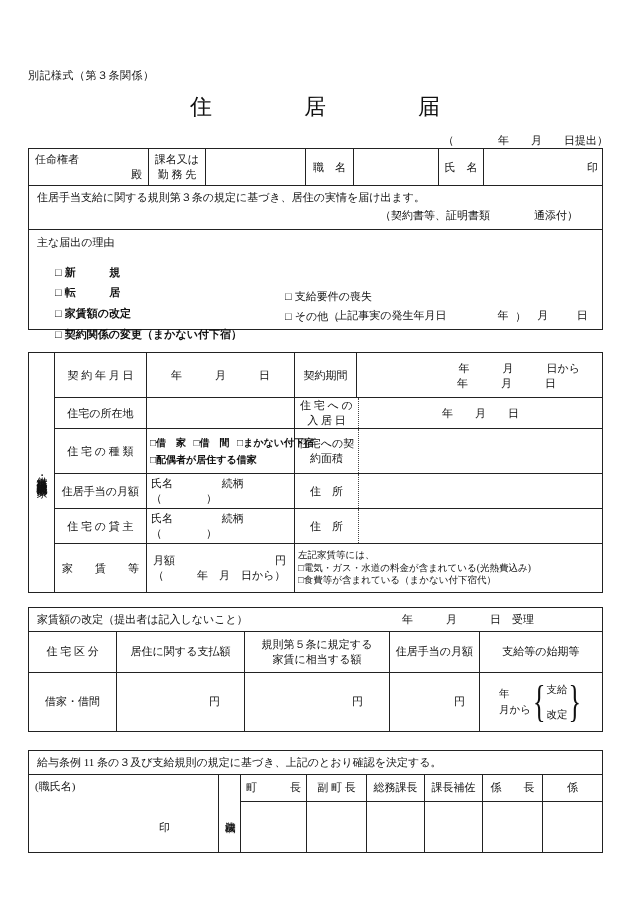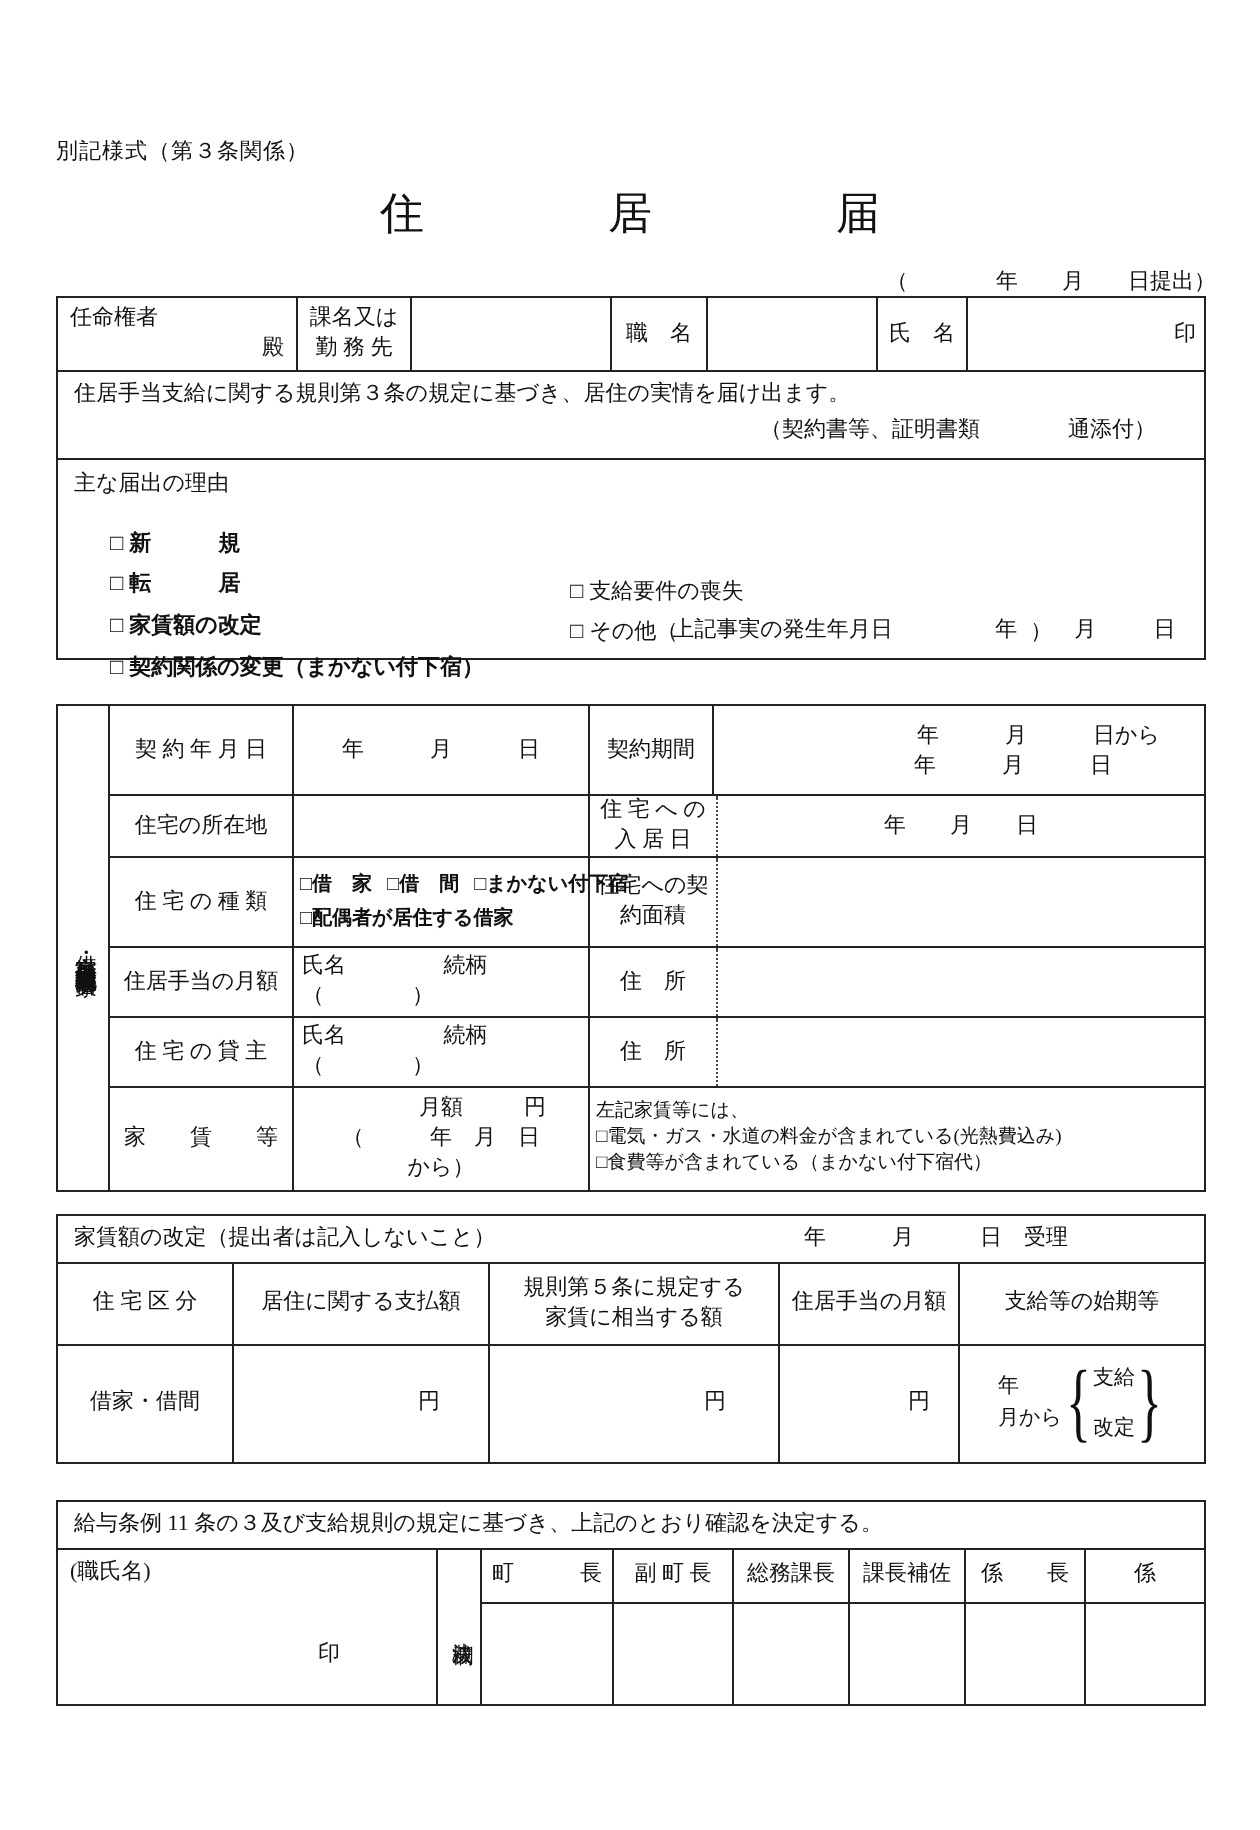--- a/index.html
+++ b/index.html
@@ -159,21 +159,21 @@
       <td>
         <span>氏名</span>
         <span style="margin-left:46px;">続柄（　　　　）</span>
       </td>
       <td colspan="2" class="c nb-r" style="padding:0 2px;">住　所</td>
       <td class="dotted-l"></td>
     </tr>
 
     <tr>
       <td class="c" style="height:44px;">家　　賃　　等</td>
-      <td style="padding:3px 19px;text-align:center;">
+      <td style="padding:3px 6px;">
         <div style="position:relative;height:15px;">
           <span>月額</span>
           <span style="position:absolute;right:2px;">円</span>
         </div>
         <div>（　　　年　月　日から）</div>
       </td>
       <td colspan="3" style="padding:2px 3px;">
         <div class="tiny">左記家賃等には、</div>
         <div class="tiny wrapline"><span>□</span><span>電気・ガス・水道の料金が含まれている(光熱費込み)</span></div>
         <div class="tiny wrapline"><span>□</span><span>食費等が含まれている（まかない付下宿代）</span></div>

